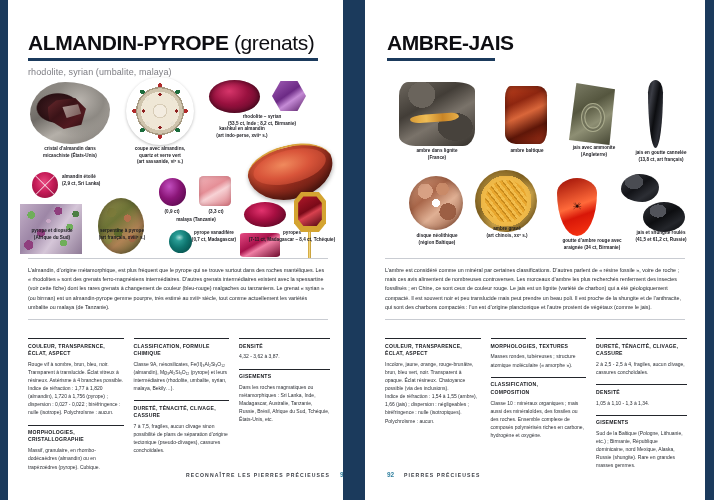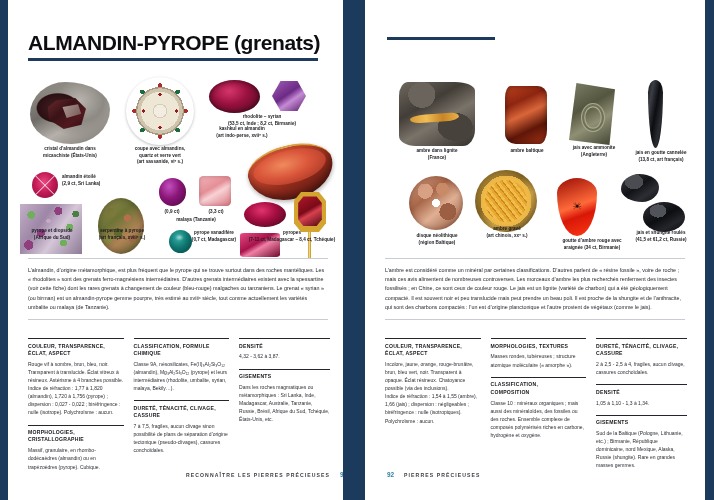--- a/index.html
+++ b/index.html
@@ -18,21 +18,21 @@
   .spine-foot { position:absolute; left:343px; top:460px; width:22px; height:40px; background:#1b3a5c; z-index:6;}
 
   .page { position:relative; width:357px; height:500px; background:#fff; }
   .page-inner { position:absolute; inset:0; }
 
   
   .title {
     font-size: 21px; font-weight: 700; color:#0e0e12; letter-spacing:-0.4px;
     line-height: 1; white-space: nowrap;
   }
-  .title .sub-paren { font-weight: 700; text-align: right; }
+  .title .sub-paren { font-weight: 400; text-align: right; }
   .title-rule { height:2.5px; background:#1b3a5c; margin-top:5px; }
   .subtitle { font-size:9px; color:#7d7d83; margin-top:6px; letter-spacing:0.1px; }
 
   
   .plate { position:relative; }
   .cap {
     position:absolute; text-align:center;
     font-size:4.6px; font-weight:700; color:#1a1a20;
     line-height:1.45; letter-spacing:0.02px;
   }
@@ -288,20 +288,21 @@
 
   <div class="page">
     <div class="page-inner">
 
       <div style="position:absolute;left:28px;top:32px;width:290px;">
         <div class="title">
           <span>ALMANDIN-PYROPE</span>
           <span class="sub-paren">(grenats)</span>
         </div>
         <div class="title-rule"></div>
+        <div class="subtitle">rhodolite, syrian (umbalite, malaya)</div>
       </div>
 
       <div class="plate" style="position:absolute;left:0;top:78px;width:357px;height:180px;">
 
         <div class="figure crystal-rock" style="left:30px;top:4px;width:80px;height:62px;">
           <div class="crystal-core"></div>
             <div class="crystal-facet"></div>
         </div>
         <div class="cap" style="left:14px;top:68px;width:112px;white-space:pre-line;">cristal d’almandin dans
 micaschiste (États-Unis)</div>
@@ -411,20 +412,24 @@
         <span class="pagenum">91</span>
       </div>
 
     </div>
   </div>
 
   <div class="page">
     <div class="page-inner">
 
       <div style="position:absolute;left:30px;top:32px;width:300px;">
+        <div class="title">
+          <span>AMBRE-JAIS</span>
+          <span class="sub-paren"></span>
+        </div>
         <div class="title-rule" style="width:108px;"></div>
       </div>
 
       <div class="plate" style="position:absolute;left:0;top:78px;width:357px;height:180px;">
 
         <div class="figure lignite" style="left:42px;top:4px;width:76px;height:64px;">
           <div class="lignite-vein"></div>
         </div>
         <div class="cap" style="left:34px;top:70px;width:92px;white-space:pre-line;">ambre dans lignite
 (France)</div>

